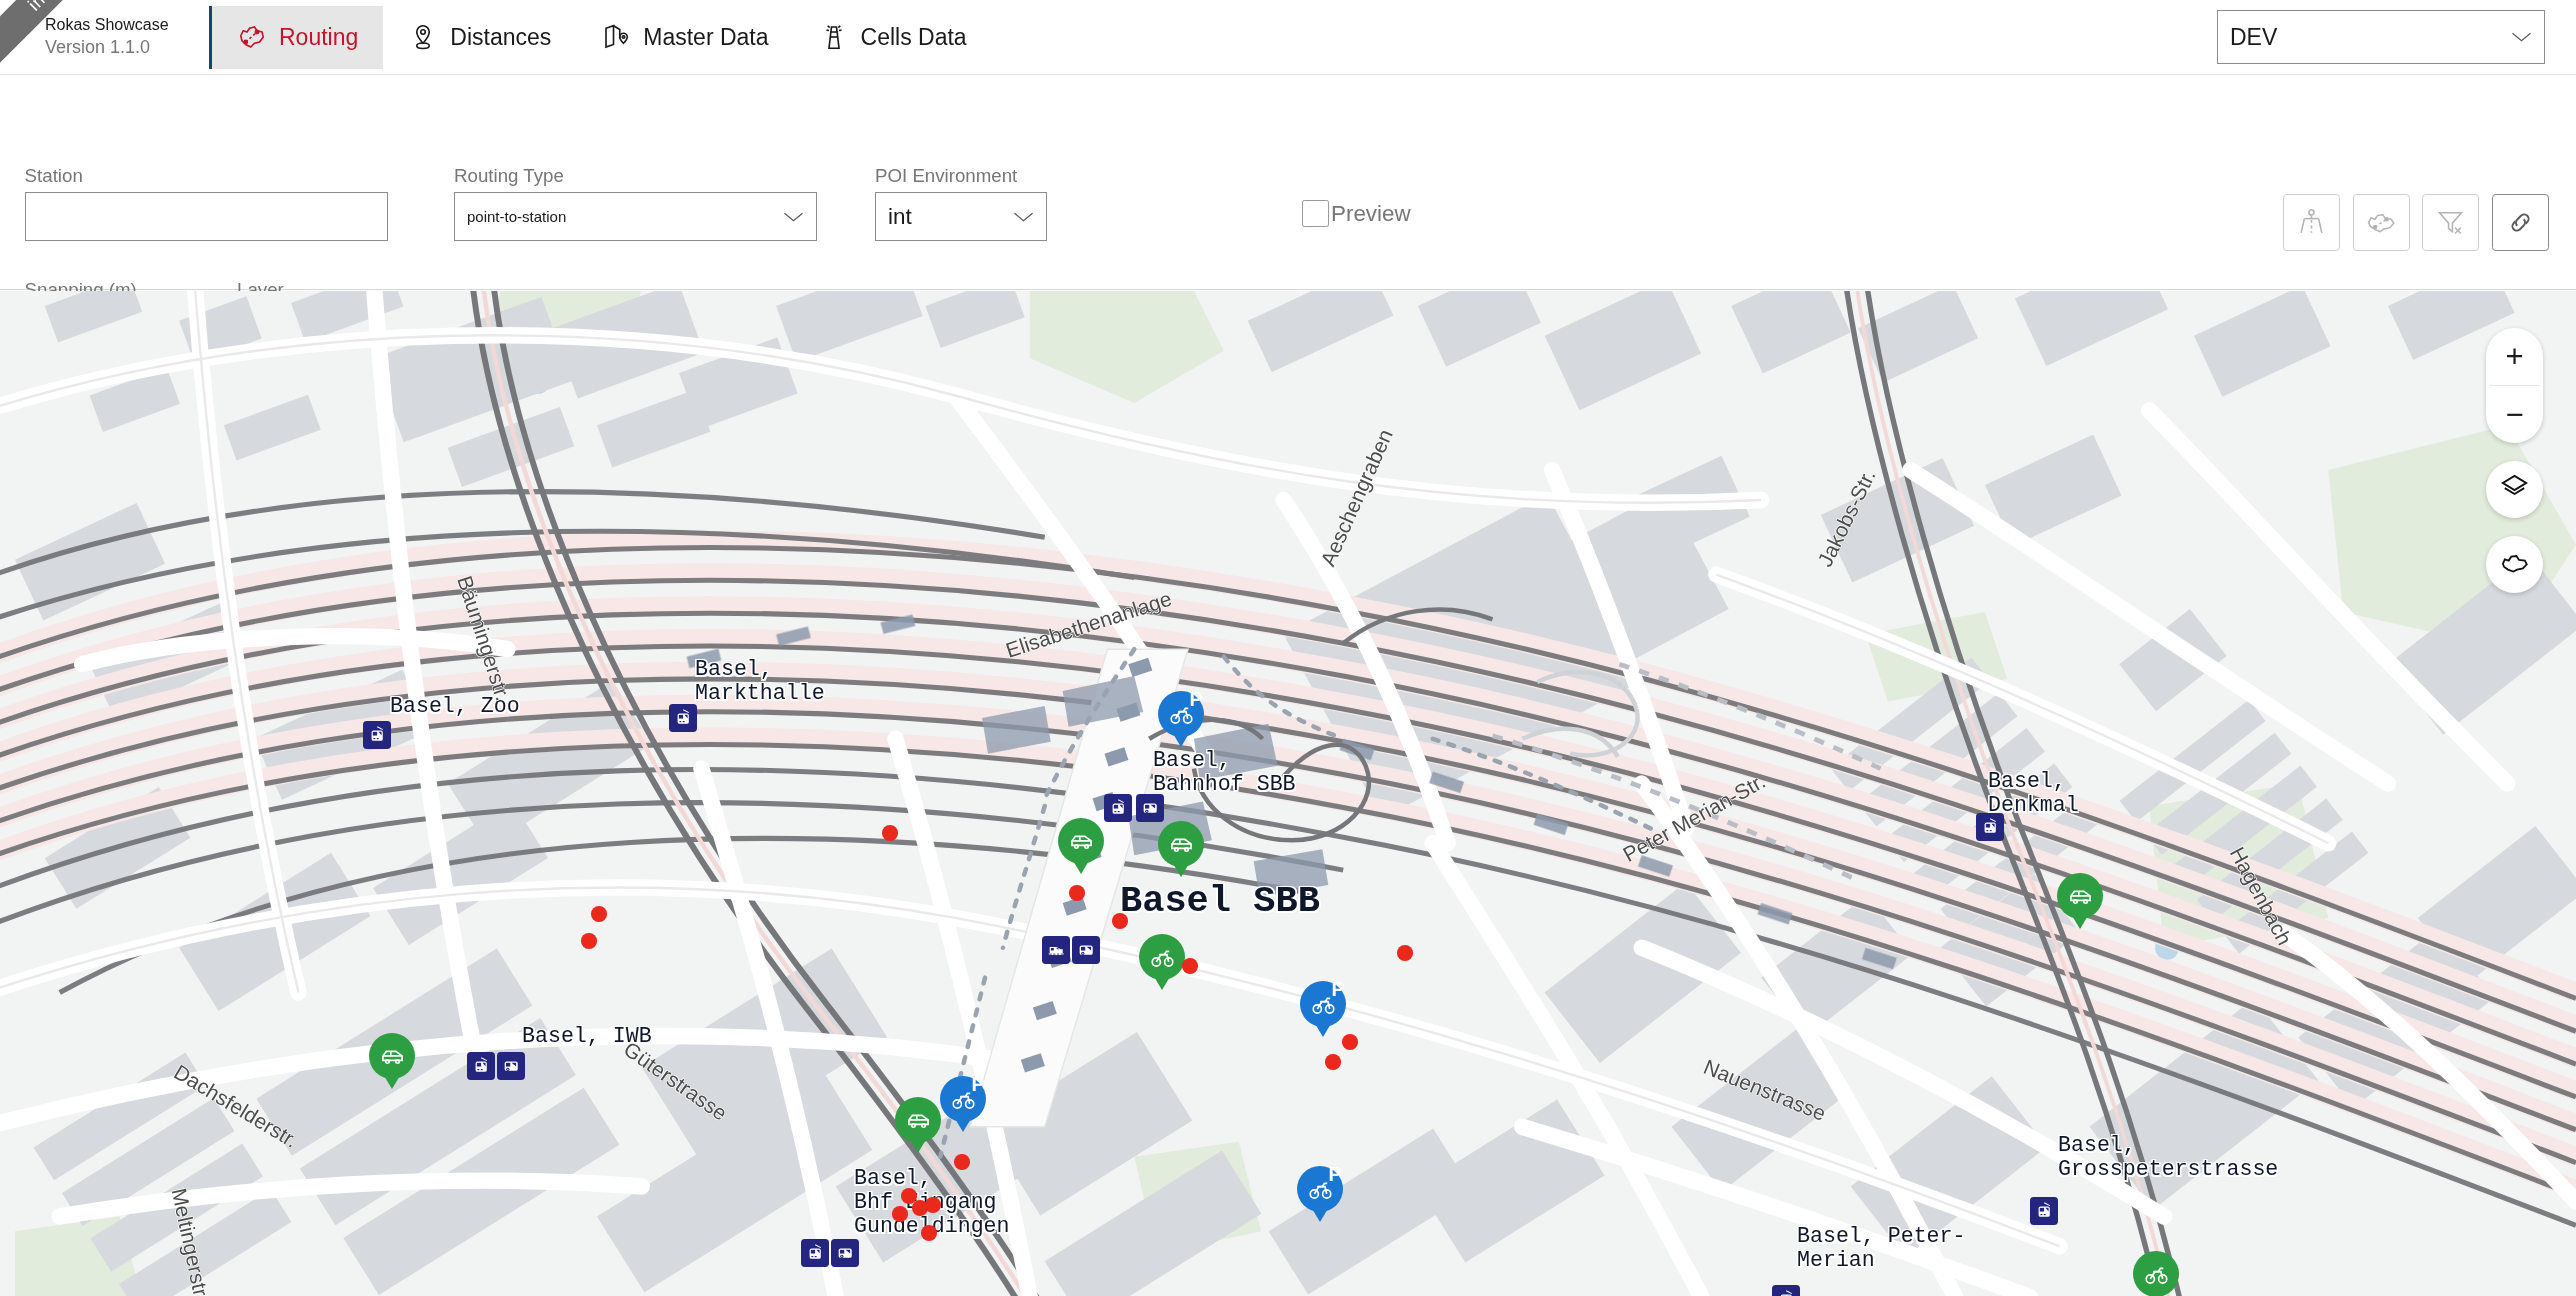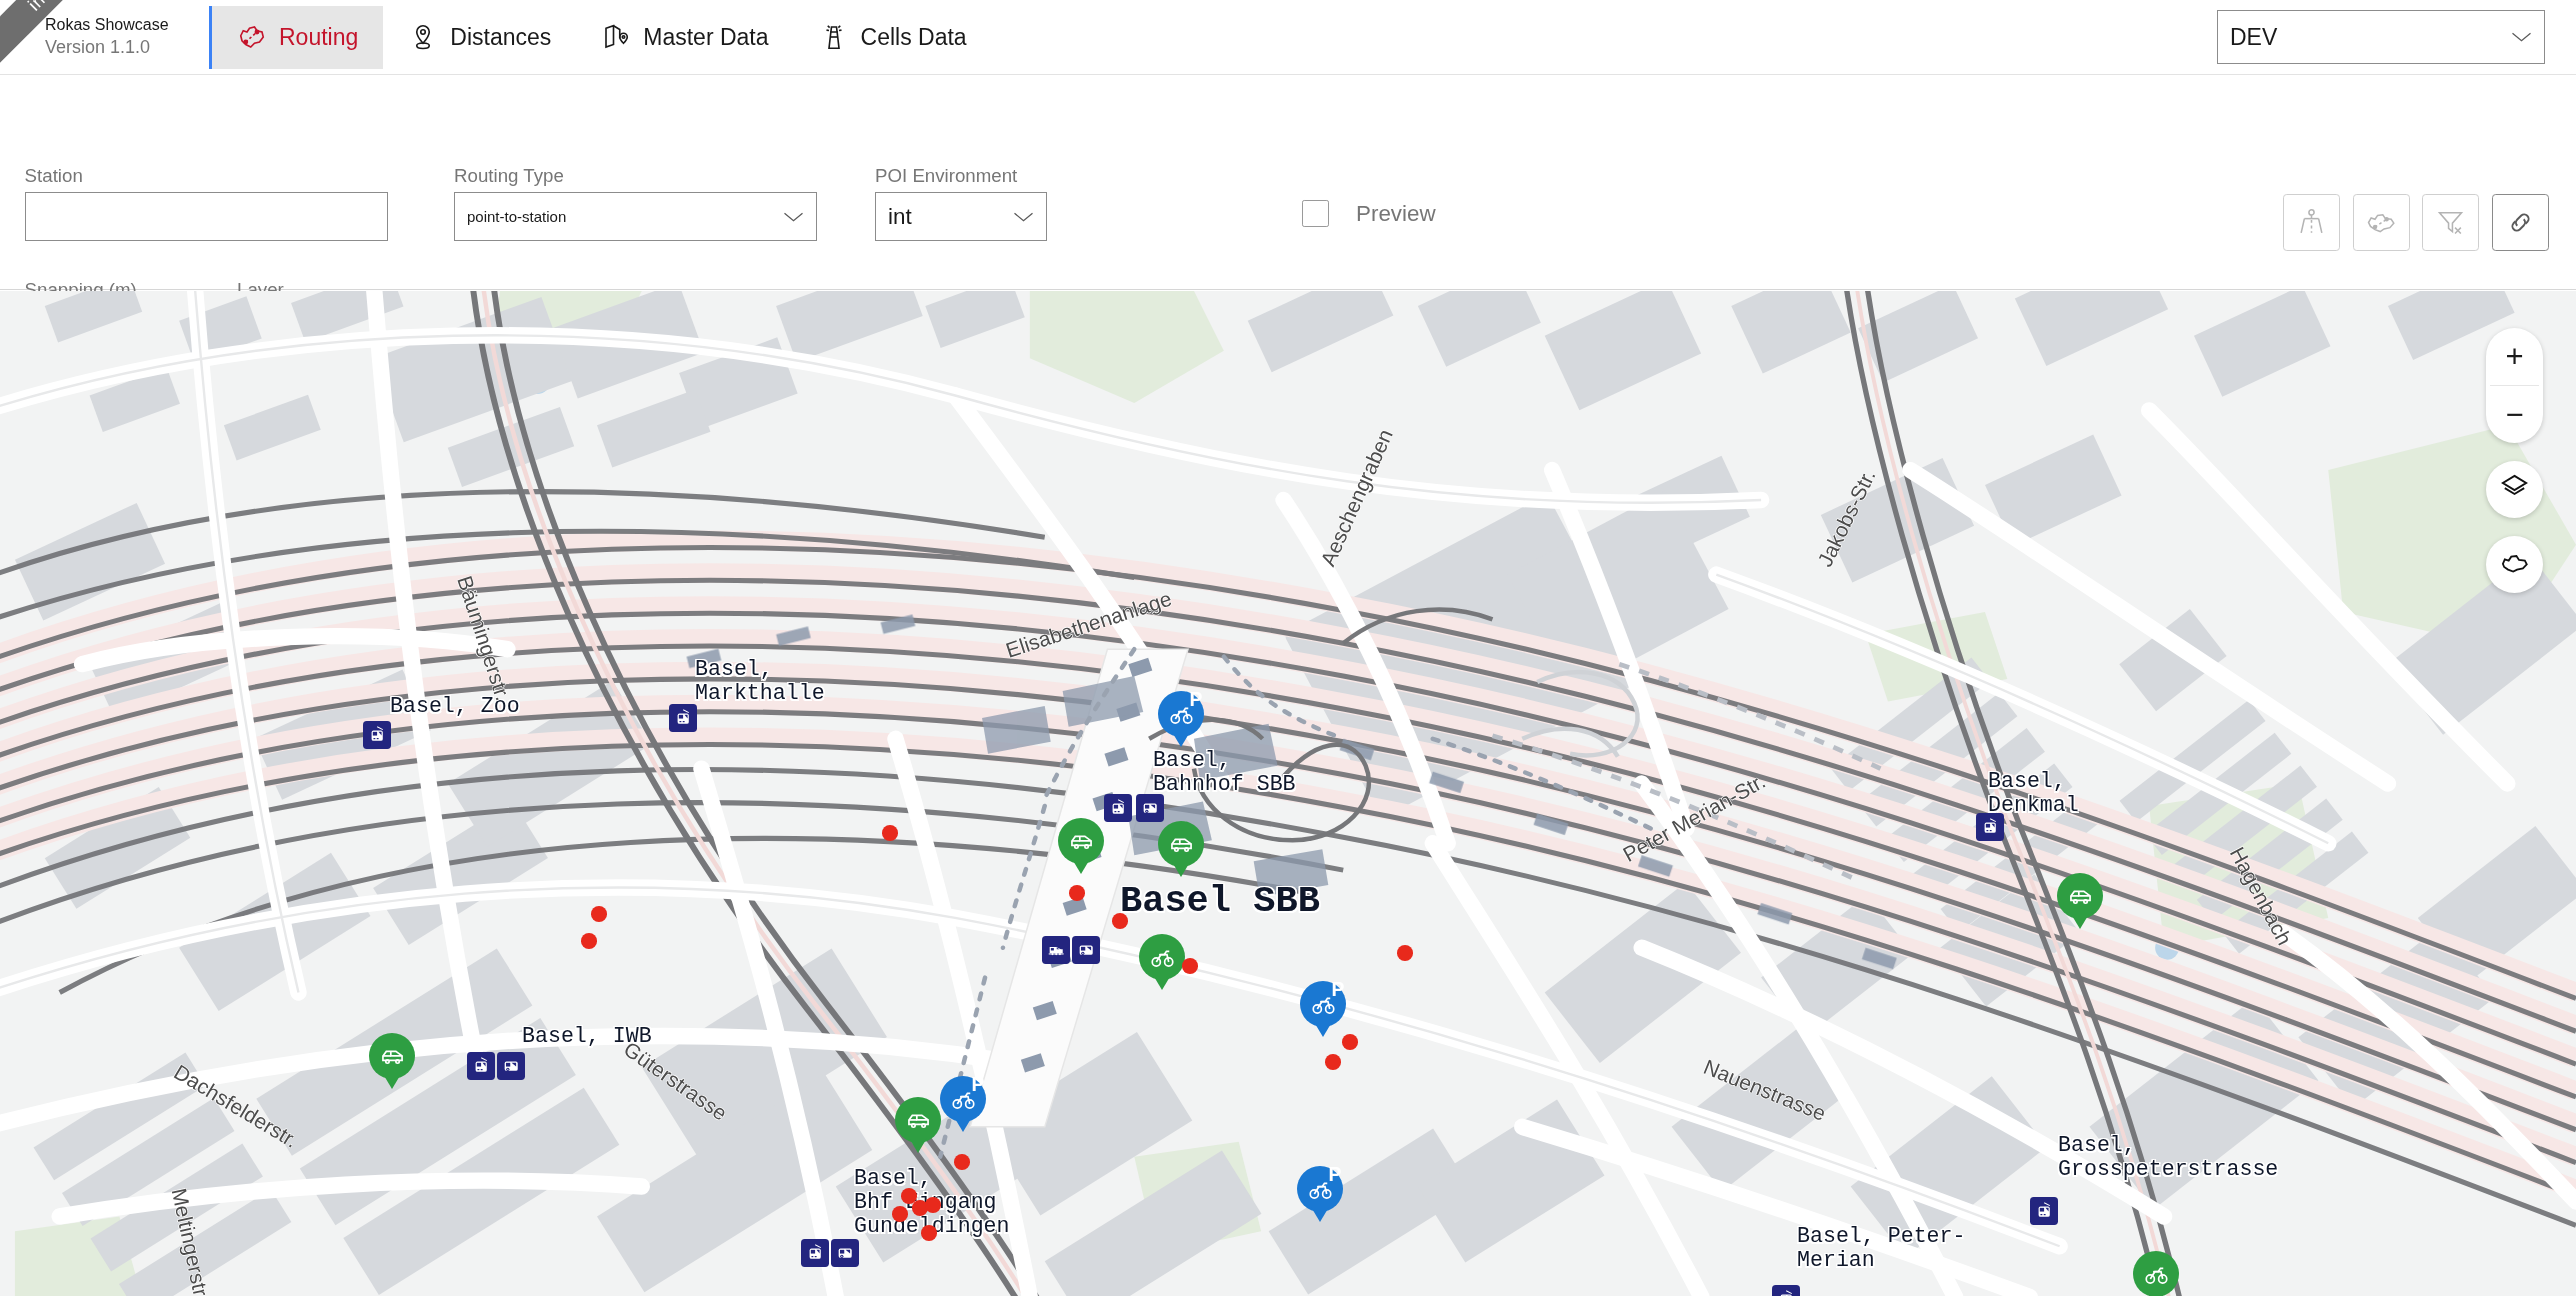--- a/index.html
+++ b/index.html
@@ -28,21 +28,21 @@
   #brand { margin-left:45px; width:149px; }
   #brand-title { font-size:16px; color:#1a1a1a; line-height:1.1; }
   #brand-version { font-size:18px; color:#767676; margin-top:3.7px; }
   #main-tabs { display:flex; align-items:stretch; height:75px; margin-left:15px; }
   .tab {
     display:flex; align-items:center; gap:12px;
     padding:0 25px; height:63px; margin-top:6px;
     font-size:23px; color:#1a1a1a; cursor:pointer;
     white-space:nowrap;
   }
-  .tab.active { background:#e6e6e6; color:#c4142b; border-left:3px solid #3b82f6; }
+  .tab.active { background:#e6e6e6; color:#c4142b; border-left:3px solid #0c4a6e; }
   .tab .tico { display:flex; align-items:center; justify-content:center; width:30px; height:30px; }
   #env-select-wrap { margin-left:auto; margin-right:31px; }
   .select-box {
     position:relative; border:0.7px solid #8c8c8c; background:#fff;
     height:54px; display:flex; align-items:center; padding:0 12px;
     font-size:23px; color:#1a1a1a;
   }
   #env-select { width:328px; }
   .chev {
     margin-left:auto; width:21px; height:12px;
@@ -69,21 +69,21 @@
   #grp-poi       { left:875px;top:90px; }
   #grp-poi .select-box { width:172px; height:49px; font-size:22.4px; }
   #grp-sub       { left:1093px;top:90px; }
   #grp-sub .select-box { width:176px; height:49px; font-size:22.4px; }
   #grp-preview   { left:1302px;top:125px; }
   #grp-snap      { left:24.6px;  top:204px; }
   #grp-snap .text-input { width:181px; }
   #grp-layer     { left:237px; top:204px; }
   #grp-layer .text-input { width:181px; }
 
-  .cb-row { display:flex; align-items:center; gap:27px; cursor:pointer; }
+  .cb-row { display:flex; align-items:center; gap:2px; cursor:pointer; }
   .cbox {
     width:27px; height:27px; border:0.7px solid #9a9a9a; background:#fff;
     border-radius:2.2px; flex:none; position:relative;
   }
   .cbox.checked::after {
     content:""; position:absolute; left:8.2px; top:2.2px;
     width:7.5px; height:15.7px; border:solid #1a1a1a;
     border-width:0 2.2px 2.2px 0; transform:rotate(42deg);
   }
   .cb-label { font-size:22.4px; color:#767676; white-space:nowrap; }

